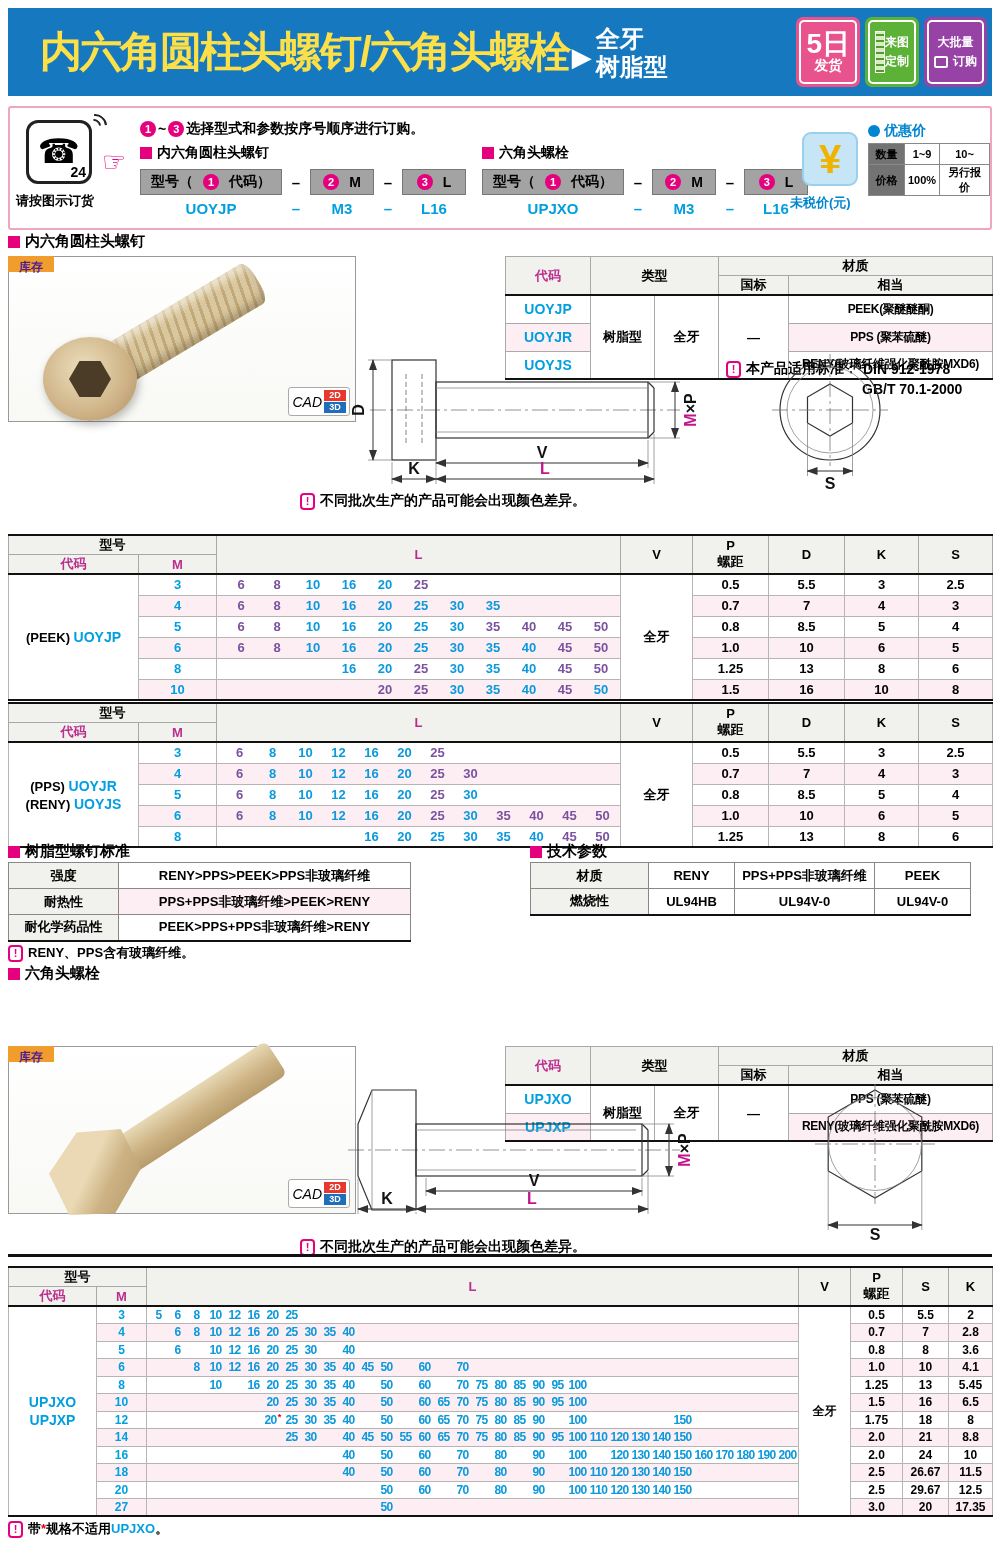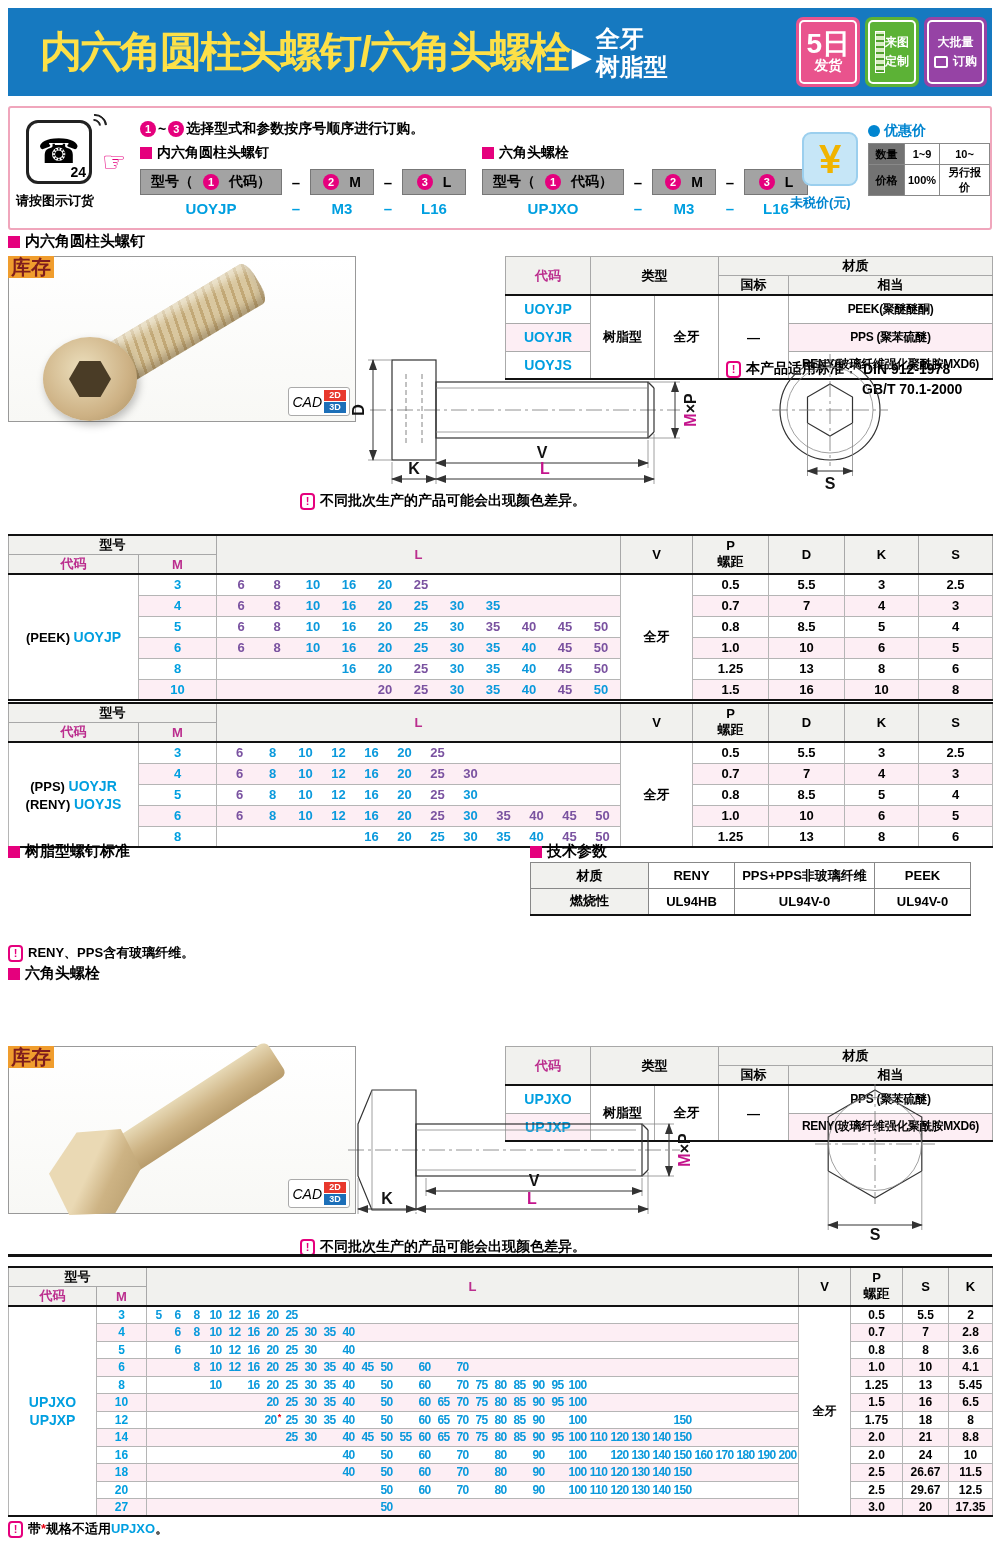--- a/index.html
+++ b/index.html
@@ -48,21 +48,21 @@
 #disc-title{position:absolute;left:858px;top:14px;color:#0085d0;font-weight:bold;font-size:14px;display:flex;align-items:center;gap:4px}
 .bdot{width:12px;height:12px;border-radius:50%;background:#0085d0;display:inline-block}
 #price-tbl{position:absolute;left:858px;top:35px;border-collapse:collapse;font-size:11px}
 #price-tbl td{border:1px solid #888;height:21px;text-align:center;padding:0 3px;font-weight:bold;background:#fff}
 #price-tbl .plab{background:#737373;width:36px}
 
 .sec-head{display:flex;align-items:center;gap:5px;font-weight:bold;font-size:15px}
 .photo-box{border:1px solid #999;background:linear-gradient(#fff,#f8f8f5)}
 #photo1{left:8px;top:256px;width:348px;height:166px}
 #photo2{left:8px;top:1046px;width:348px;height:168px}
-.stock{position:absolute;left:-1px;top:-1px;width:46px;height:22px;background:#f09d2e;color:#7f1d1d;font-weight:bold;font-size:20px;text-align:center;line-height:22px}
+.stock{position:absolute;left:-1px;top:-1px;width:46px;height:16px;background:#f09d2e;color:#4c1d95;font-weight:bold;font-size:12px;text-align:center;line-height:22px}
 .cadb{position:absolute;right:5px;bottom:5px;display:flex;align-items:center;background:#fff;border:1px solid #aaa;border-radius:3px;padding:2px 3px;gap:2px}
 .cad-txt{font-weight:normal;font-size:14px;font-style:italic}
 .cad-col{display:flex;flex-direction:column;gap:1px}
 .cad2,.cad3{width:22px;height:11px;color:#fff;font-size:9px;font-weight:bold;text-align:center;line-height:11px}
 .cad2{background:#e8382d}.cad3{background:#1c6fb8}
 
 .p1-shank{position:absolute;left:96px;top:92px;width:178px;height:46px;border-radius:8px/16px;background:repeating-linear-gradient(102deg,#d9c79f 0 6px,#c2a876 6px 9px);transform:rotate(-31deg);transform-origin:left center;box-shadow:inset 0 -7px 9px rgba(90,70,40,.35),inset 0 7px 9px rgba(255,255,250,.55)}
 .p1-head{position:absolute;left:34px;top:80px;width:94px;height:84px;border-radius:50%;background:radial-gradient(circle at 42% 38%,#ecdfbd,#cdb184 62%,#ad9366 95%);box-shadow:2px 4px 8px rgba(0,0,0,.25)}
 .p1-hex{position:absolute;left:26px;top:24px;width:42px;height:36px;background:#4a3c26;clip-path:polygon(25% 0,75% 0,100% 50%,75% 100%,25% 100%,0 50%)}
 .p2-shank{position:absolute;left:108px;top:94px;width:190px;height:40px;border-radius:7px;background:linear-gradient(#e7d9b6,#cdb384 55%,#b89c6c);transform:rotate(-33deg);transform-origin:left center}
@@ -713,20 +713,36 @@
             <td class="tcell">6</td>
           </tr>
         </tbody>
       </table>
     </div>
 
   <div class="abs sec-head" id="std-head">
     <span class="sq"></span>
     <span>树脂型螺钉标准</span>
   </div>
+  <table class="abs mini" id="std-tbl">
+    <tbody>
+        <tr>
+          <td class="lab" style="width:110px">强度</td>
+        <td style="width:292px">RENY&gt;PPS&gt;PEEK&gt;PPS非玻璃纤维</td>
+        </tr>
+    <tr class="alt">
+          <td class="lab">耐热性</td>
+        <td>PPS+PPS非玻璃纤维&gt;PEEK&gt;RENY</td>
+        </tr>
+    <tr>
+          <td class="lab">耐化学药品性</td>
+        <td>PEEK&gt;PPS+PPS非玻璃纤维&gt;RENY</td>
+        </tr>
+  </tbody>
+    </table>
   <div class="abs note" id="std-tbl-note">
     <span class="nico">!</span>
     <span>RENY、PPS含有玻璃纤维。</span>
   </div>
   <div class="abs sec-head" id="tech-head">
     <span class="sq"></span>
     <span>技术参数</span>
   </div>
   <table class="abs mini" id="tech-tbl">
     <tbody>

